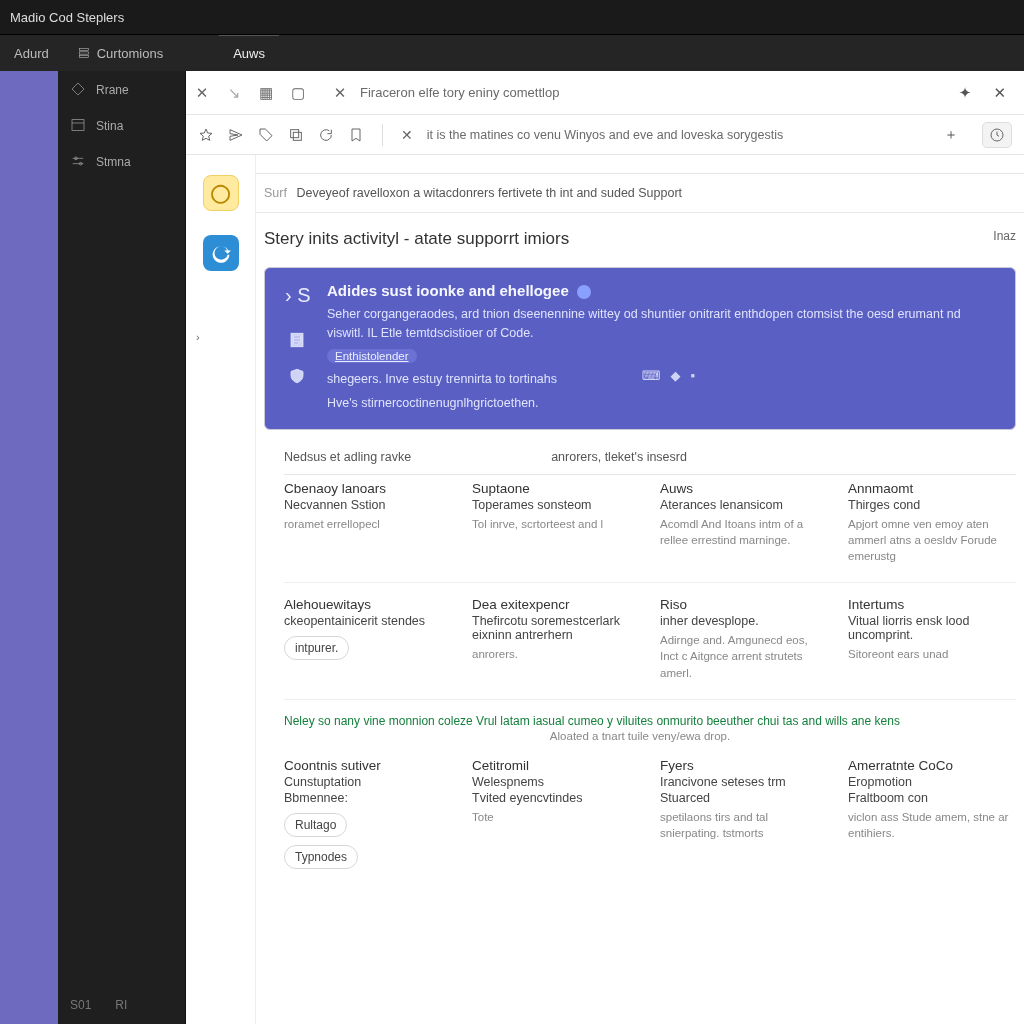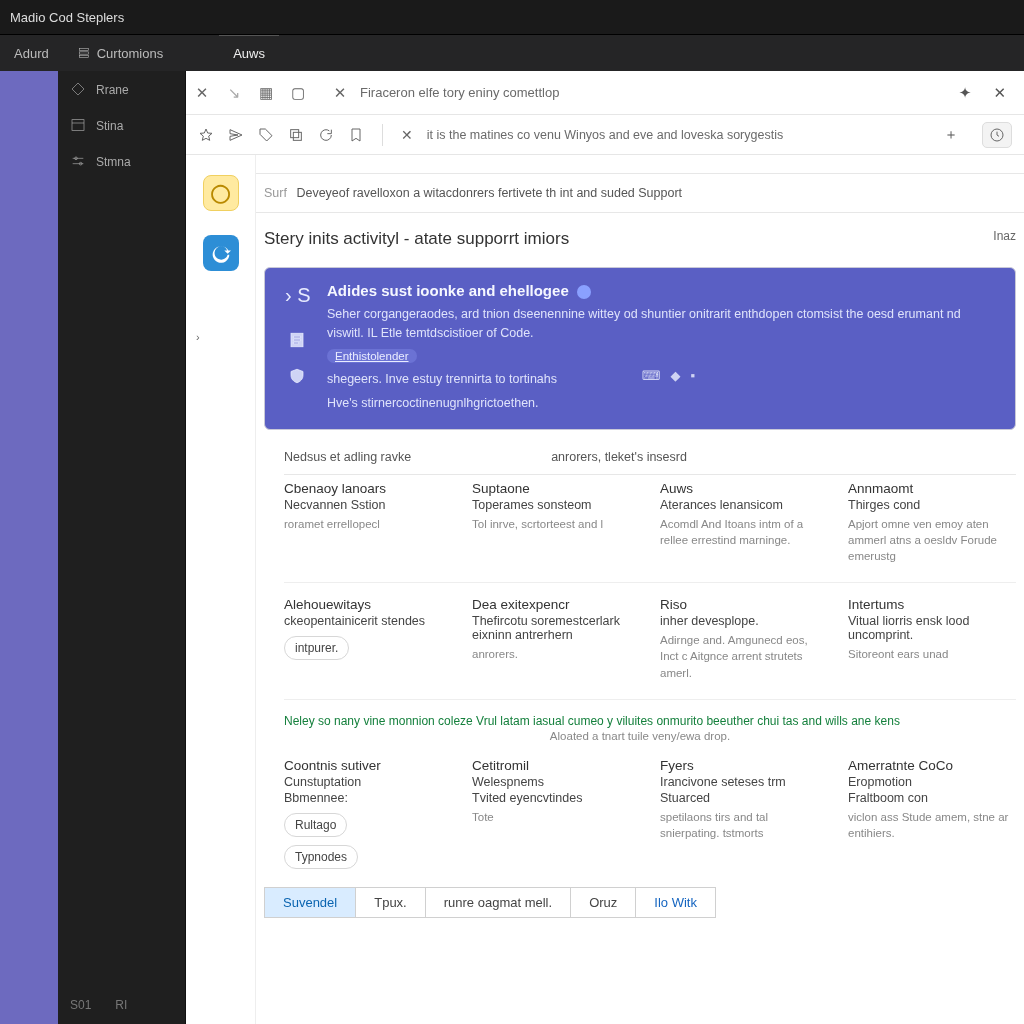--- a/index.html
+++ b/index.html
@@ -326,23 +326,16 @@
           <div class="card">
               <h4>Amerratnte CoCo</h4>
               <div class="sub">Eropmotion</div>
               <div class="sub">Fraltboom con</div>
               <div class="desc">viclon ass
 Stude amem, stne ar
 entihiers.</div>
             </div>
         </div>
 
-        <div class="bottom-tabs">
-          <div class="btab active">Suvendel</div>
-          <div class="btab">Tpux.</div>
-          <div class="btab">runre oagmat mell.</div>
-          <div class="btab">Oruz</div>
-          <div class="btab link">Ilo Witk</div>
-        </div>
       </div>
     </div>
   </div>
 </div>
 
 </body></html>

